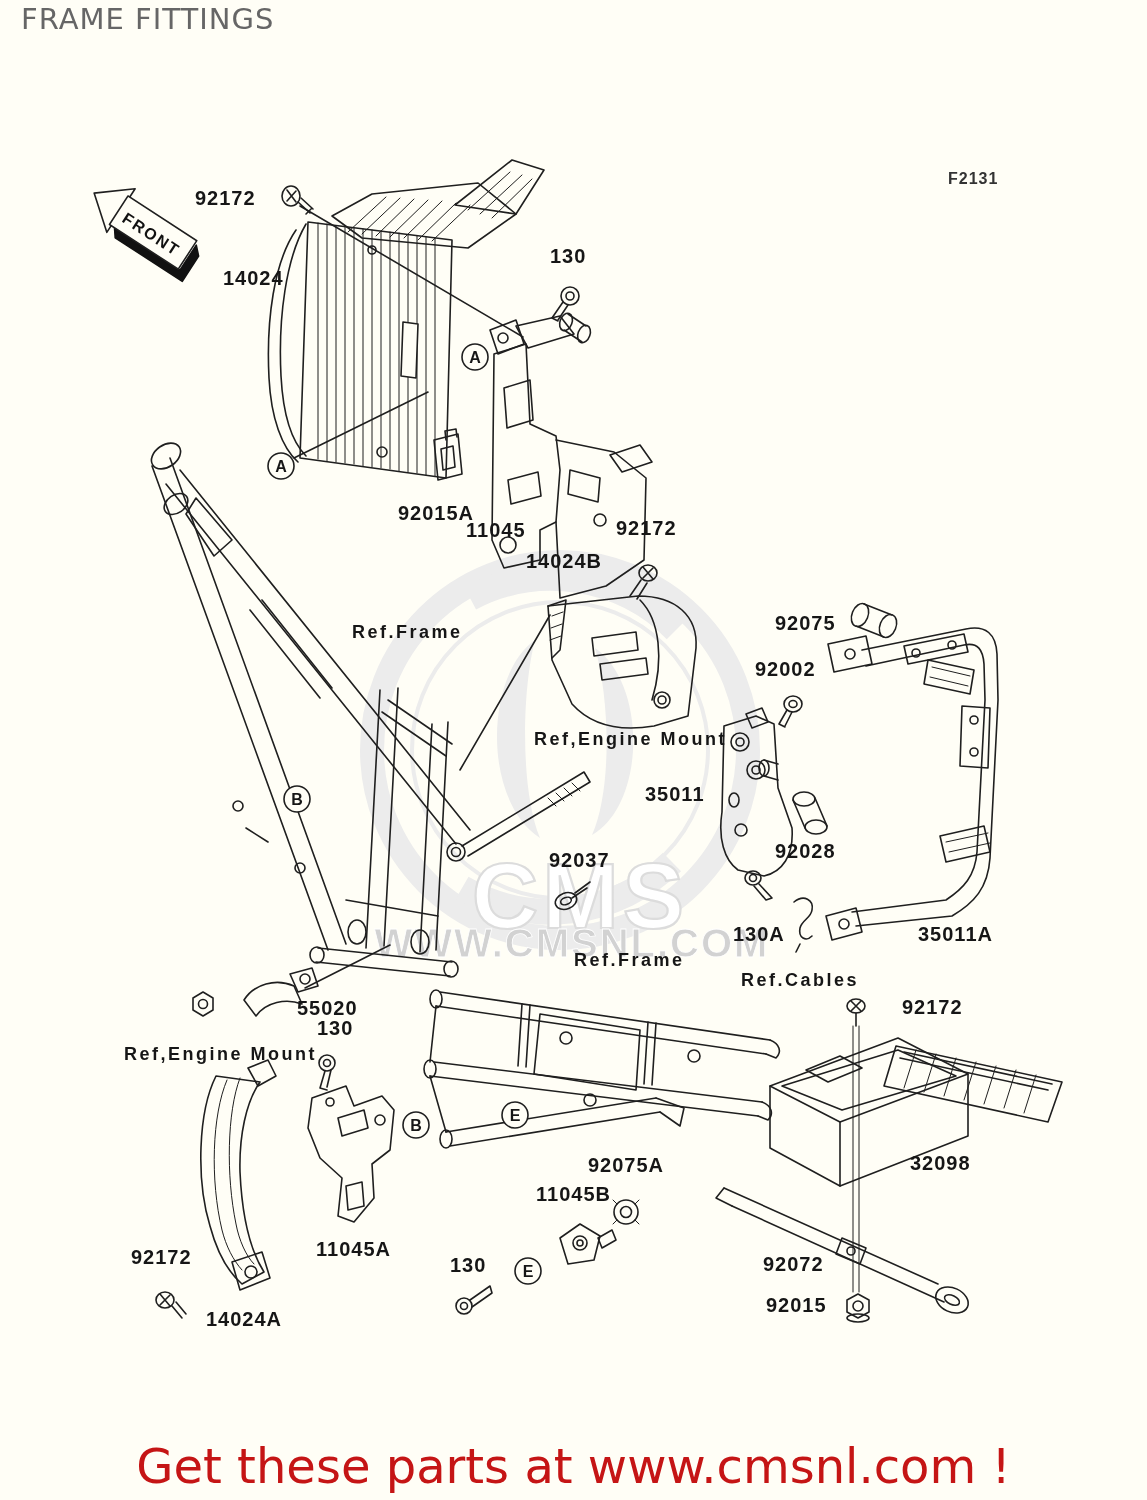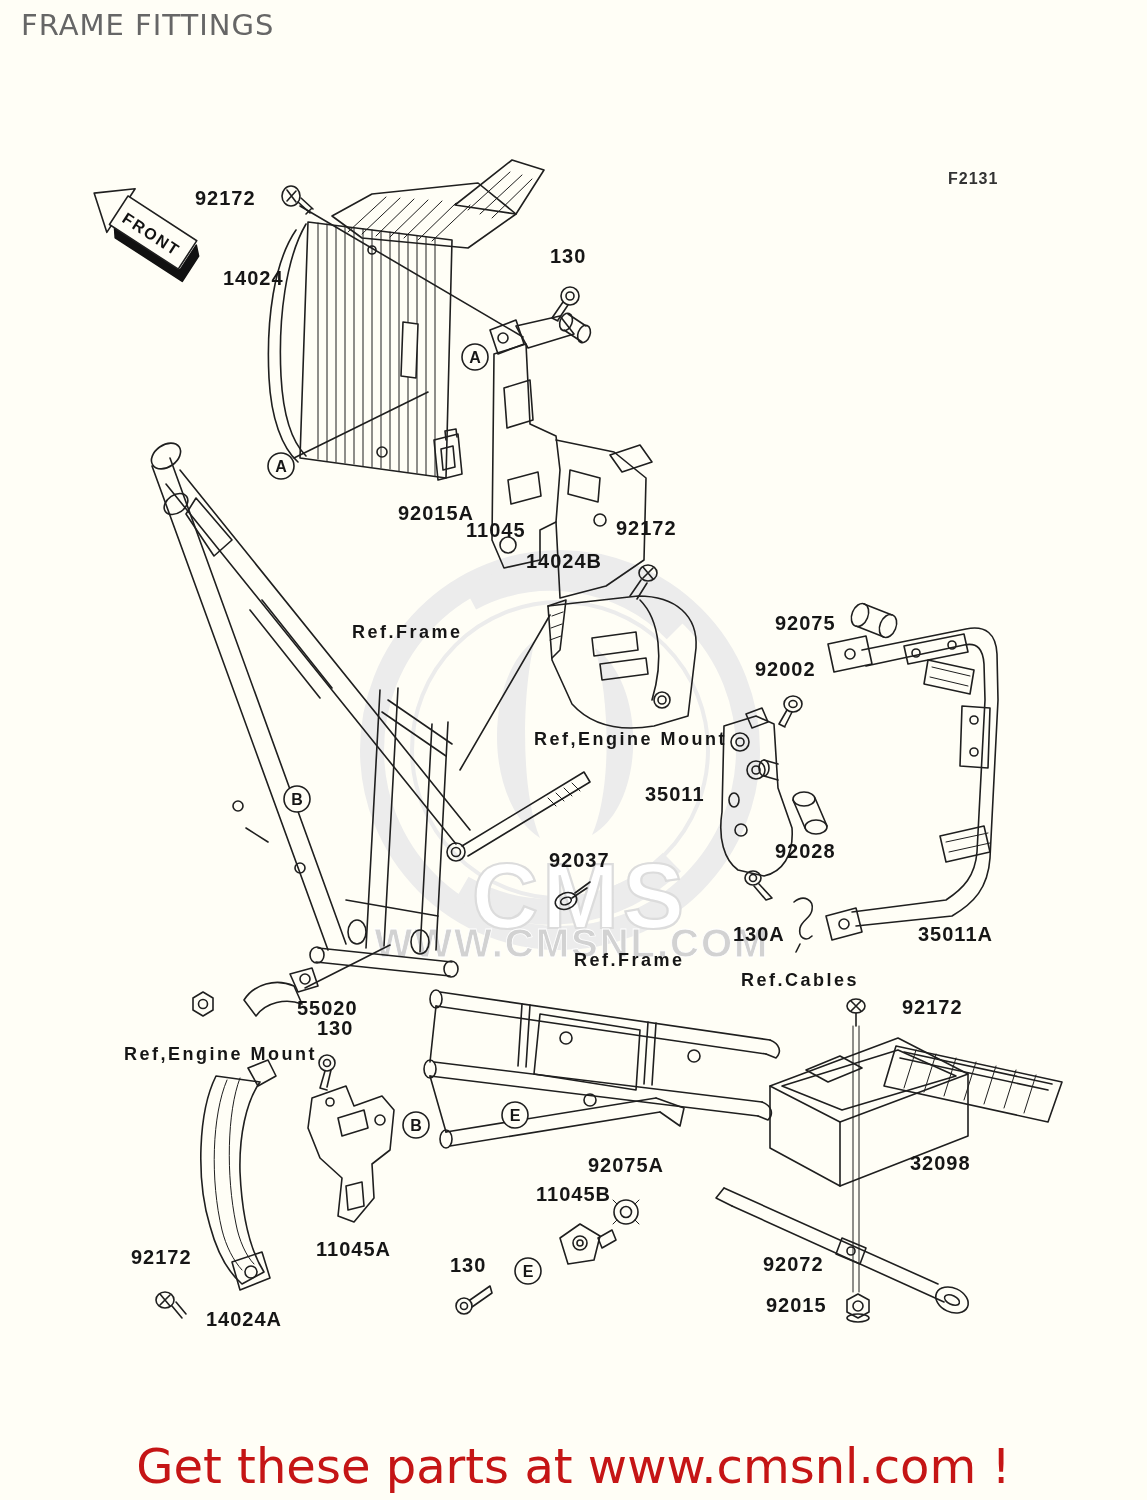--- a/index.html
+++ b/index.html
@@ -3,21 +3,21 @@
 <meta charset="utf-8">
 <style>
   html,body{margin:0;padding:0;}
   body{
     width:1147px;height:1500px;position:relative;
     background:#fffef6;
     font-family:"Liberation Sans",sans-serif;
     overflow:hidden;
   }
   .page-title{
-    position:absolute;left:21px;top:8px;
+    position:absolute;left:21px;top:2px;
     font-size:29px;color:#666;letter-spacing:1px;
     font-family:"DejaVu Sans","Liberation Sans",sans-serif;
   }
   #diagram{position:absolute;left:0;top:0;}
   
   .ln path,.ln line,.ln circle,.ln ellipse,.ln polygon,.ln polyline,.ln rect{
     stroke:#1f1f1f;stroke-width:1.6;fill:none;
     stroke-linecap:round;stroke-linejoin:round;
   }
   .ln .thin{stroke-width:1;}

